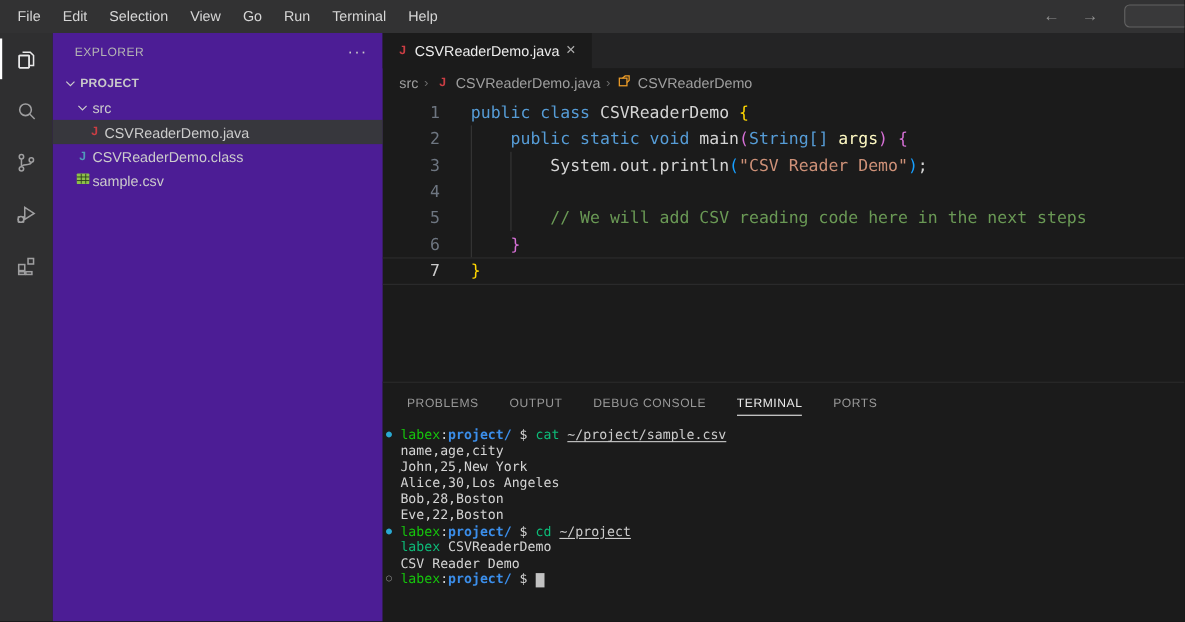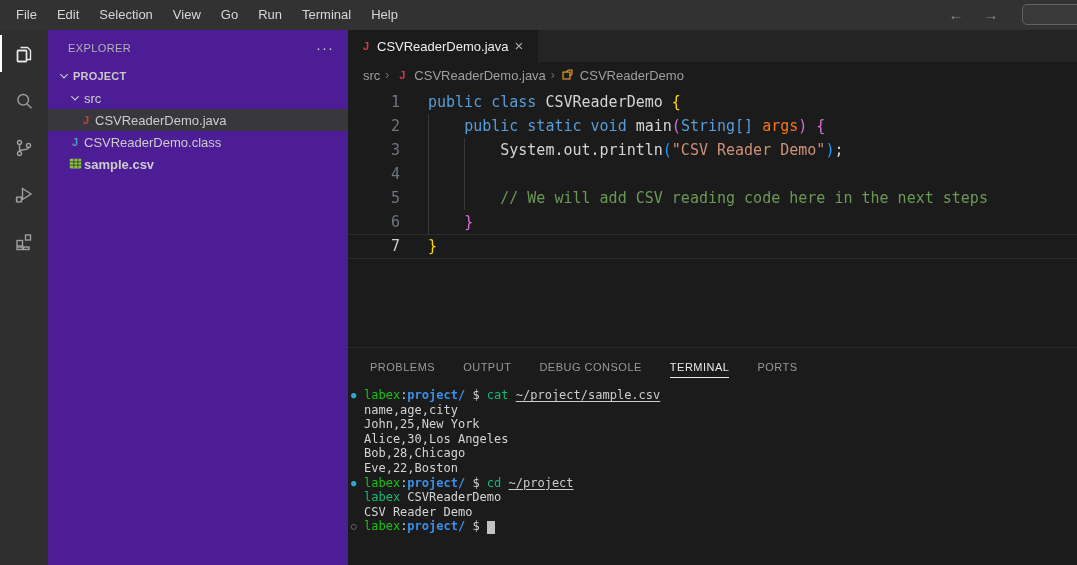--- a/index.html
+++ b/index.html
@@ -51,21 +51,21 @@
   .bc-sep { color:#6c6c6c; padding:0 5px; font-size:12px; }
 
   .code-area { position:absolute; top:58px; left:0; width:100%; height:258px; padding-top:2px;
                font-family:"DejaVu Sans Mono", monospace; font-size:15px; line-height:24px; cursor:text; }
   .code-line { display:flex; height:24px; position:relative; z-index:2; }
   .gutter { width:52px; flex:none; text-align:right; color:#6e7681; user-select:none; }
   .code-line.active .gutter { color:#cccccc; }
   .ltext { margin-left:28px; white-space:pre; color:#d4d4d4; }
   .tk-kw { color:#569cd6; }
   .tk-plain { color:#d4d4d4; }
-  .tk-var { color:#f97316; }
+  .tk-var { color:#fef9c3; }
   .tk-str { color:#ce9178; }
   .tk-cmt { color:#6a9955; }
   .tk-br-gold { color:#ffd700; }
   .tk-br-pink { color:#d670d6; }
   .tk-br-blue { color:#179fff; }
   .guide { position:absolute; width:1px; background:#373737; z-index:1; }
   .guide-1 { left:80px; top:26px; height:120px; }
   .guide-2 { left:116px; top:50px; height:72px; }
   .cur-line { position:absolute; left:0; right:0; top:146px; height:25px;
               border-top:1px solid #2d2d2e; border-bottom:1px solid #2d2d2e; z-index:1; }
@@ -171,21 +171,21 @@
           <span class="label">src</span>
         </div>
         <div class="tree-row selected" style="padding-left: 30px;">
           <span class="fi fi-java-src">J</span>
           <span class="label">CSVReaderDemo.java</span>
         </div>
         <div class="tree-row" style="padding-left: 19px;">
           <span class="fi fi-java-class">J</span>
           <span class="label">CSVReaderDemo.class</span>
         </div>
-        <div class="tree-row" style="padding-left: 19px; font-weight: bold;">
+        <div class="tree-row" style="padding-left: 19px;">
           <span class="fi"><svg width="13" height="13" viewBox="0 0 16 16">
               <rect x="1" y="2" width="14" height="12" rx="1" fill="#8dc149"></rect>
               <path d="M1 6h14M1 10h14M6 2.5v11M11 2.5v11" stroke="#2c3d20" stroke-width="1"></path>
             </svg></span>
           <span class="label">sample.csv</span>
         </div>
       </div>
   </div>
 
   <div class="editor">
@@ -256,21 +256,21 @@
           <span class="ptab">OUTPUT</span>
           <span class="ptab">DEBUG CONSOLE</span>
           <span class="ptab active">TERMINAL</span>
           <span class="ptab">PORTS</span>
         </div>
       <div class="term" id="term">
           <div class="term-line"><span class="tmark filled">●</span><span class="tk-user">labex</span><span class="tk-plain">:</span><span class="tk-path">project/</span><span class="tk-plain"> $ </span><span class="tk-cmd">cat</span><span class="tk-plain"> </span><span class="tk-link">~/project/sample.csv</span></div>
           <div class="term-line"><span class="tk-plain">name,age,city</span></div>
           <div class="term-line"><span class="tk-plain">John,25,New York</span></div>
           <div class="term-line"><span class="tk-plain">Alice,30,Los Angeles</span></div>
-          <div class="term-line"><span class="tk-plain">Bob,28,Chicago</span></div>
+          <div class="term-line"><span class="tk-plain">Bob,28,Boston</span></div>
           <div class="term-line"><span class="tk-plain">Eve,22,Boston</span></div>
           <div class="term-line"><span class="tmark filled">●</span><span class="tk-user">labex</span><span class="tk-plain">:</span><span class="tk-path">project/</span><span class="tk-plain"> $ </span><span class="tk-cmd">cd</span><span class="tk-plain"> </span><span class="tk-link">~/project</span></div>
           <div class="term-line"><span class="tk-cmd">labex</span><span class="tk-plain"> CSVReaderDemo</span></div>
           <div class="term-line"><span class="tk-plain">CSV Reader Demo</span></div>
           <div class="term-line"><span class="tmark open">○</span><span class="tk-user">labex</span><span class="tk-plain">:</span><span class="tk-path">project/</span><span class="tk-plain"> $ </span><span class="tk-cursor"> </span></div>
         </div>
     </div>
   </div>
 
 </div>

